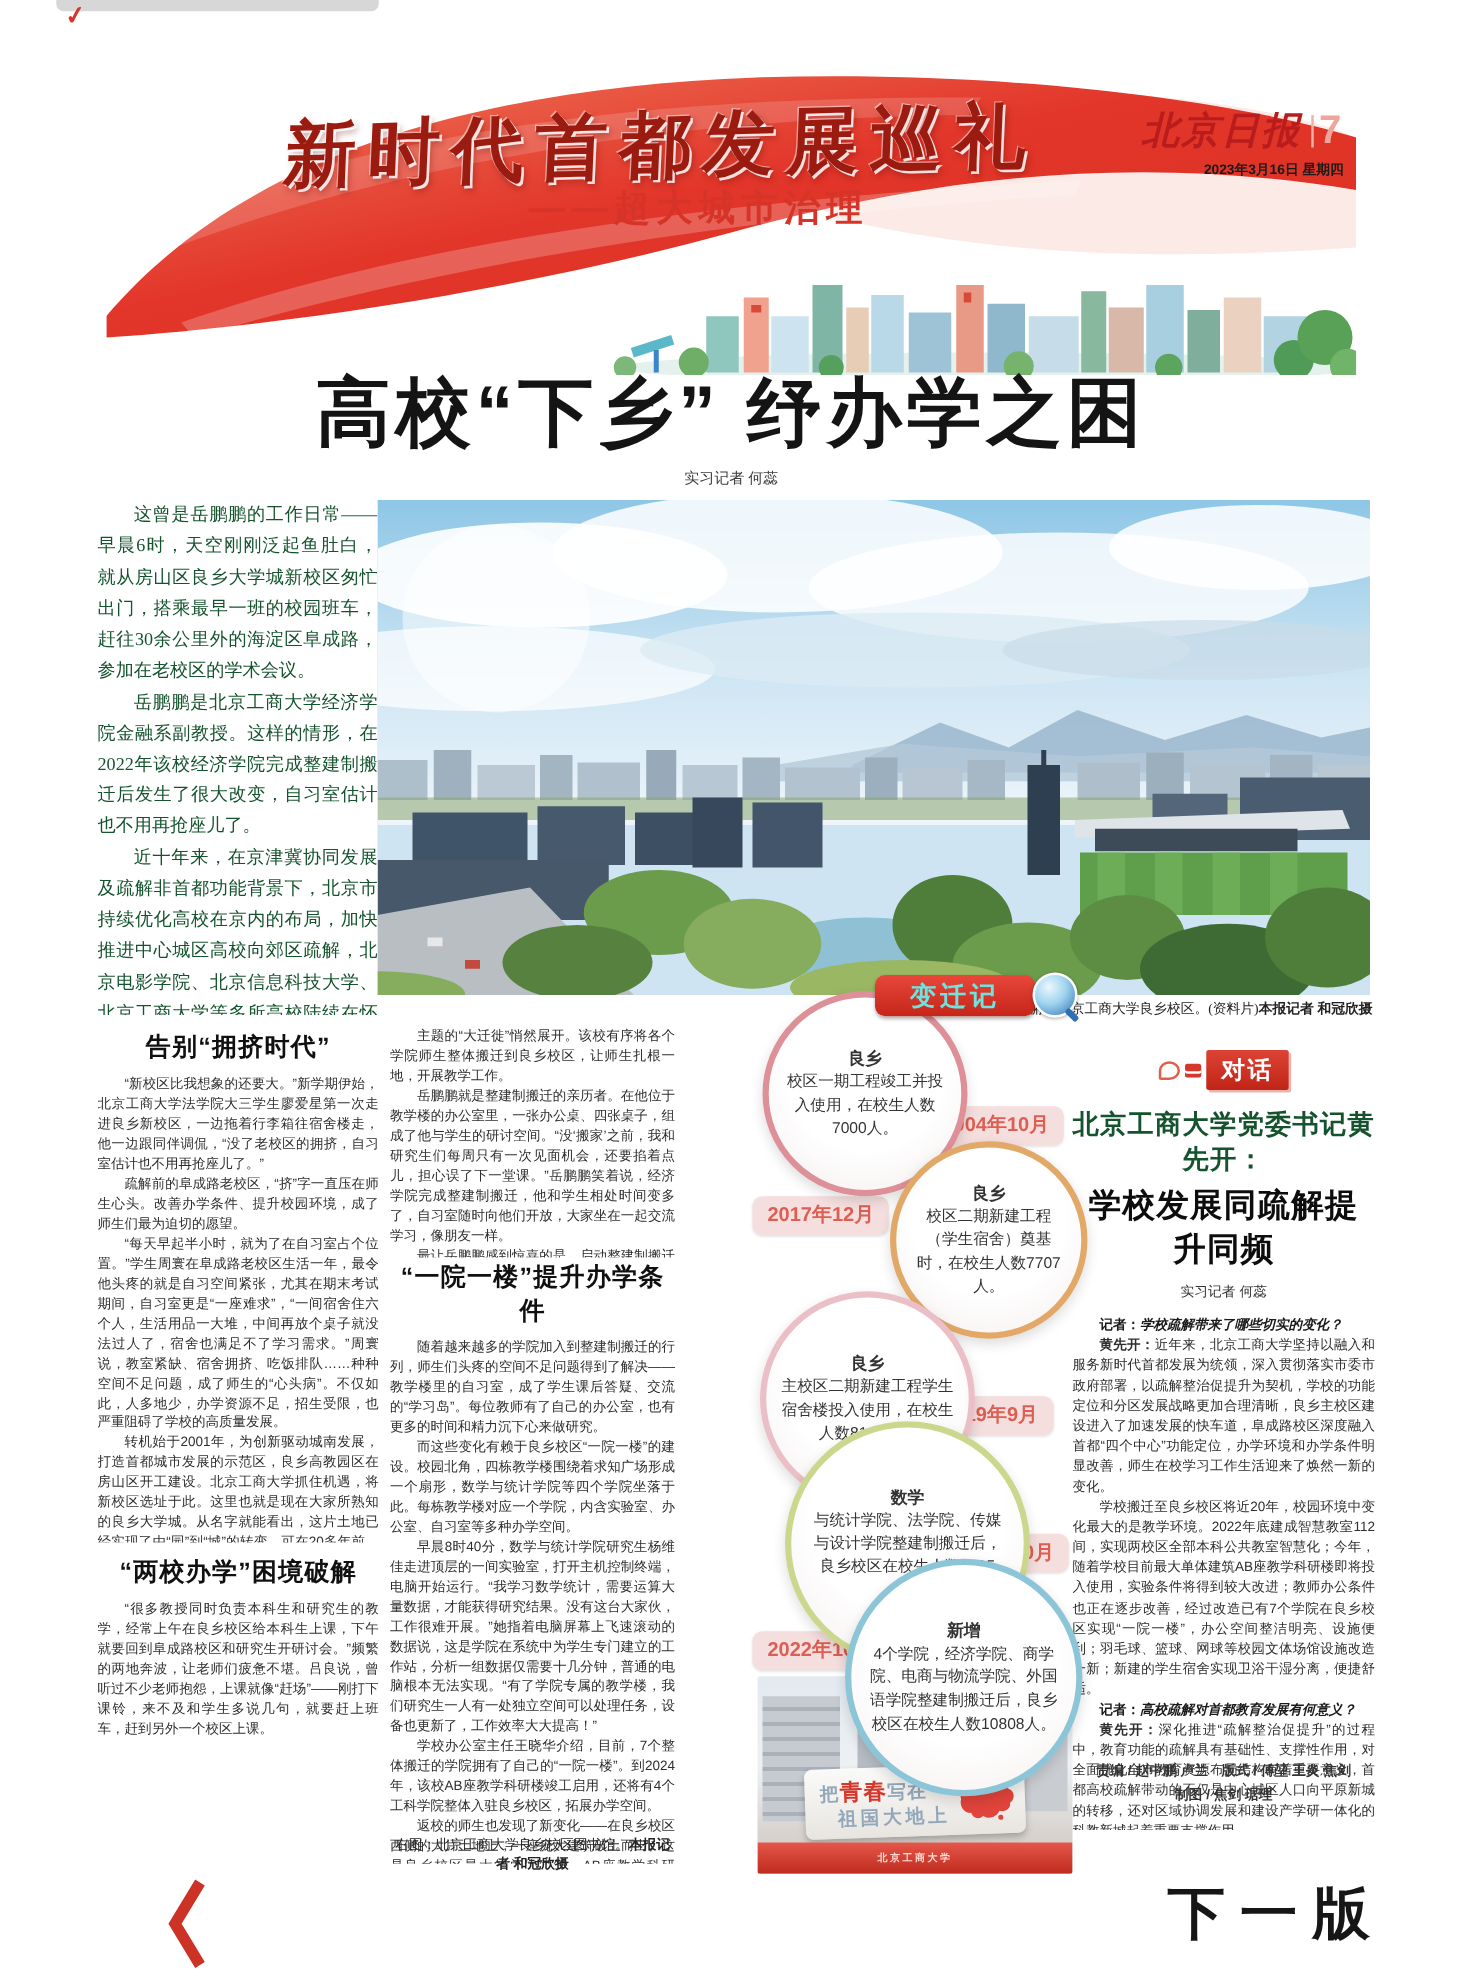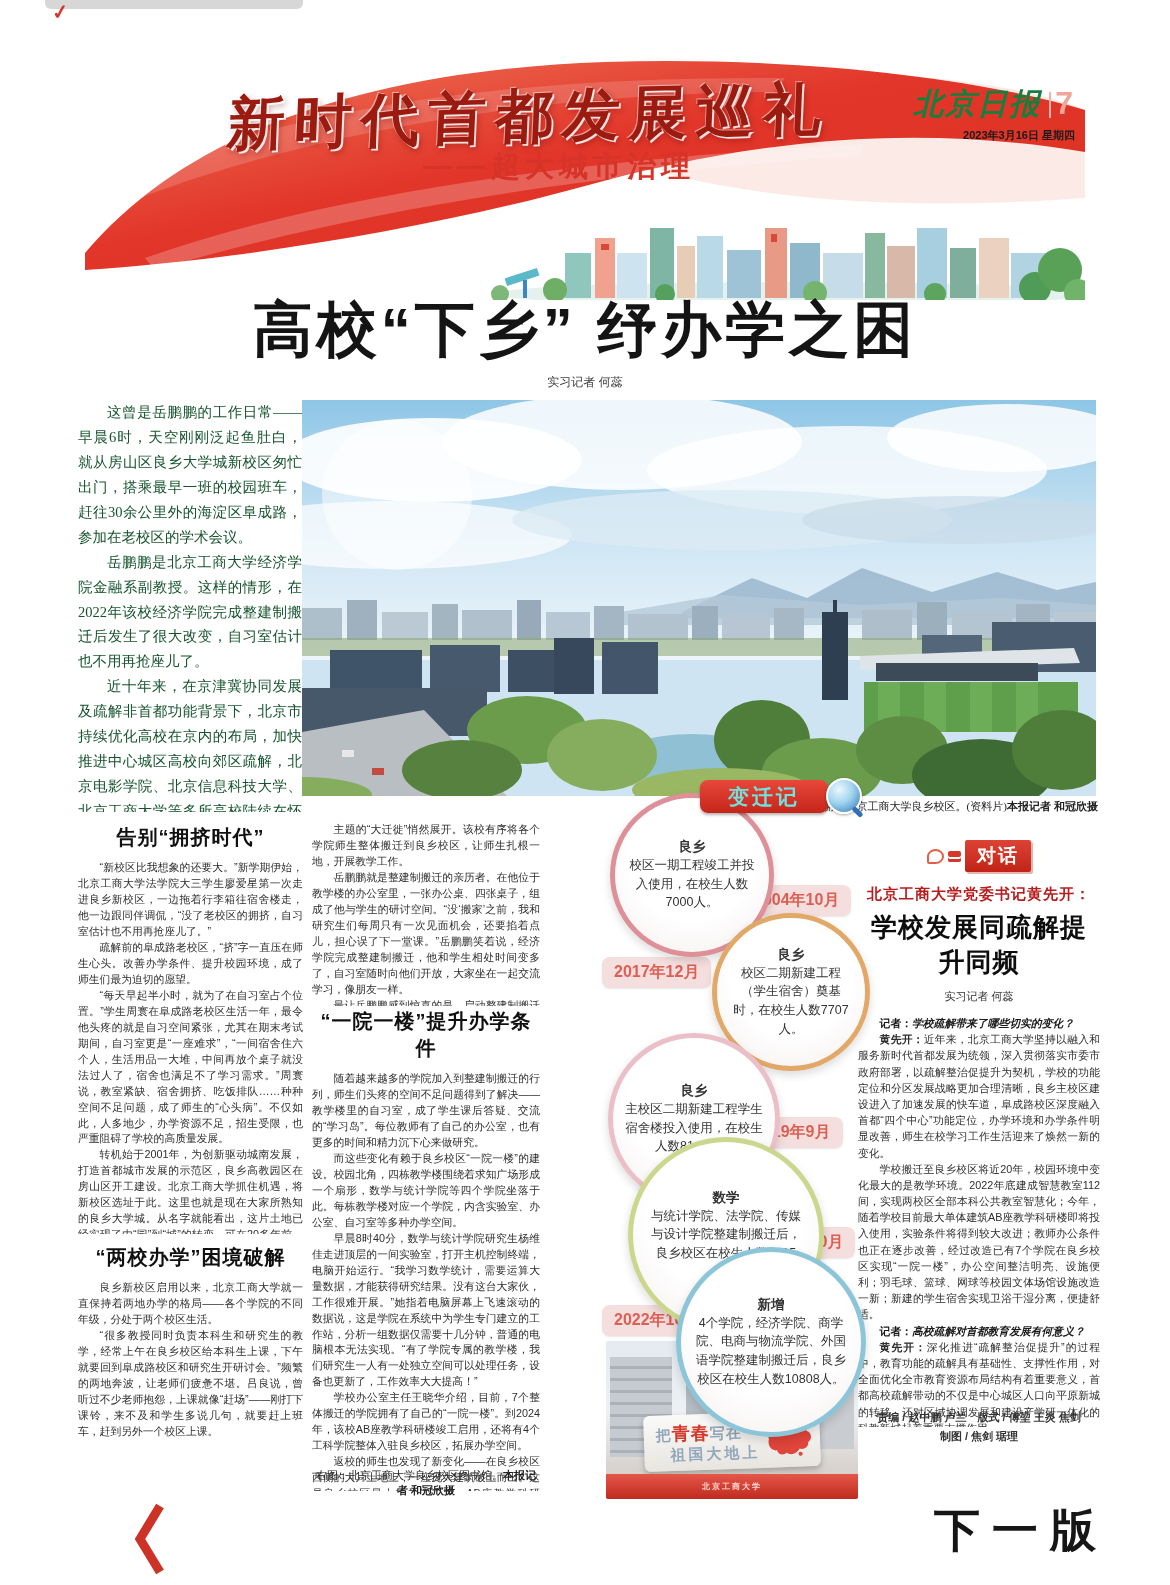--- a/index.html
+++ b/index.html
@@ -12,21 +12,21 @@
   .check-mark{left:52px;top:0;color:#d5372a;font-size:20px;font-weight:bold;transform:rotate(-8deg);}
 
   
   .banner{left:85px;top:48px;width:1000px;height:252px;overflow:hidden;}
   .banner svg{position:absolute;left:0;top:0;}
   .banner-title{position:absolute;left:142px;top:30px;font-family:"Liberation Serif",serif;font-weight:900;
     font-size:58px;color:#9c1b10;letter-spacing:9px;transform:rotate(-1.5deg) skewX(-4deg);white-space:nowrap;
     text-shadow:2px 2px 0 rgba(255,255,255,.85),-1px -1px 0 rgba(255,255,255,.5),3px 4px 6px rgba(100,10,5,.35);}
   .banner-subtitle{position:absolute;left:338px;top:99px;font-size:29px;font-weight:900;color:#d63428;letter-spacing:5px;}
   .mast{position:absolute;right:10px;top:36px;text-align:right;}
-  .mast-logo{font-family:"Liberation Serif",serif;font-style:italic;font-weight:900;font-size:30px;color:#15803d;letter-spacing:2px;}
+  .mast-logo{font-family:"Liberation Serif",serif;font-style:italic;font-weight:900;font-size:30px;color:#b91c1c;letter-spacing:2px;}
   .mast-divider{display:inline-block;width:2px;height:26px;background:#f0b3a9;margin:0 4px 0 8px;vertical-align:-4px;}
   .mast-num{font-style:normal;font-size:32px;color:#f0a59b;font-weight:700;font-family:"Liberation Sans",sans-serif;}
   .mast-date{font-size:11px;color:#1a1a1a;margin-top:3px;font-weight:600;}
 
   
   .headline{left:85px;top:290px;width:1000px;text-align:center;font-size:60px;font-weight:900;
     letter-spacing:4px;color:#141414;white-space:nowrap;}
   .byline{left:85px;top:374px;width:1000px;text-align:center;font-size:12px;color:#3c3c3c;}
 
   
@@ -107,21 +107,21 @@
     color:#ffd9d3;font-size:8px;letter-spacing:2px;font-weight:700;}
 
   
   .dialog{left:858px;top:840px;width:242px;height:606px;}
   .dlg-badge{display:flex;align-items:center;justify-content:center;gap:4px;}
   .bubble1{width:13px;height:11px;border:2px solid #e0604a;border-radius:50% 50% 50% 2px;display:inline-block;}
   .bubble2{width:13px;height:11px;background:#d5372a;border-radius:2px;display:inline-block;
     box-shadow:inset 0 -3px 0 #d5372a,inset 0 -5px 0 #fff;}
   .dlg-badge-box{background:linear-gradient(#dd4335,#c02417);color:#fff;font-size:19px;font-weight:900;
     letter-spacing:2px;padding:3px 12px;border-radius:2px;box-shadow:2px 2px 0 rgba(192,36,23,.35);}
-  .dlg-kicker{text-align:center;font-size:15px;font-weight:800;color:#b91c1c;margin-top:13px;letter-spacing:1px;}
+  .dlg-kicker{text-align:center;font-size:21px;font-weight:800;color:#14532d;margin-top:13px;letter-spacing:1px;}
   .dlg-title{text-align:center;font-size:26px;font-weight:900;color:#0d0d0d;margin-top:6px;letter-spacing:1px;}
   .dlg-byline{text-align:center;font-size:11px;color:#333;margin-top:9px;}
   .dlg-qa{margin-top:11px;height:412px;overflow:hidden;text-align:justify;}
   .qa{margin:0;text-indent:2em;font-size:10.8px;line-height:1.5;color:#2d2d2d;}
   .qa[data-type="q"]{font-family:"Liberation Serif",serif;font-style:italic;font-weight:700;color:#1a1a1a;}
   .qa .spk{font-weight:700;font-style:normal;}
   .dlg-credits{position:absolute;left:0;right:0;bottom:0;text-align:center;font-size:11px;font-weight:700;
     color:#333;line-height:1.75;}
 
   
@@ -299,21 +299,20 @@
     <div class="body-block blk1">
 
     <p>“新校区比我想象的还要大。”新学期伊始，北京工商大学法学院大三学生廖爱星第一次走进良乡新校区，一边拖着行李箱往宿舍楼走，他一边跟同伴调侃，“没了老校区的拥挤，自习室估计也不用再抢座儿了。”</p>
         <p>疏解前的阜成路老校区，“挤”字一直压在师生心头。改善办学条件、提升校园环境，成了师生们最为迫切的愿望。</p>
         <p>“每天早起半小时，就为了在自习室占个位置。”学生周寰在阜成路老校区生活一年，最令他头疼的就是自习空间紧张，尤其在期末考试期间，自习室更是“一座难求”，“一间宿舍住六个人，生活用品一大堆，中间再放个桌子就没法过人了，宿舍也满足不了学习需求。”周寰说，教室紧缺、宿舍拥挤、吃饭排队……种种空间不足问题，成了师生的“心头病”。不仅如此，人多地少，办学资源不足，招生受限，也严重阻碍了学校的高质量发展。</p>
         <p>转机始于2001年，为创新驱动城南发展，打造首都城市发展的示范区，良乡高教园区在房山区开工建设。北京工商大学抓住机遇，将新校区选址于此。这里也就是现在大家所熟知的良乡大学城。从名字就能看出，这片土地已经实现了由“园”到“城”的转变。可在20多年前，这里给人的第一印象仍是又远又荒。</p>
       </div>
     <div class="sec-heading h2">“两校办学”困境破解</div>
     <div class="body-block blk2">
 
-    <p>良乡新校区启用以来，北京工商大学就一直保持着两地办学的格局——各个学院的不同年级，分处于两个校区生活。</p>
         <p>“很多教授同时负责本科生和研究生的教学，经常上午在良乡校区给本科生上课，下午就要回到阜成路校区和研究生开研讨会。”频繁的两地奔波，让老师们疲惫不堪。吕良说，曾听过不少老师抱怨，上课就像“赶场”——刚打下课铃，来不及和学生多说几句，就要赶上班车，赶到另外一个校区上课。</p>
       </div>
   </div>
 
   <div class="abs col2">
     <div class="body-block blk0">
 
     <p>主题的“大迁徙”悄然展开。该校有序将各个学院师生整体搬迁到良乡校区，让师生扎根一地，开展教学工作。</p>
         <p>岳鹏鹏就是整建制搬迁的亲历者。在他位于教学楼的办公室里，一张办公桌、四张桌子，组成了他与学生的研讨空间。“没‘搬家’之前，我和研究生们每周只有一次见面机会，还要掐着点儿，担心误了下一堂课。”岳鹏鹏笑着说，经济学院完成整建制搬迁，他和学生相处时间变多了，自习室随时向他们开放，大家坐在一起交流学习，像朋友一样。</p>
         <p>最让岳鹏鹏感到惊喜的是，启动整建制搬迁后，学校还把教师的住房问题也解决了。良乡校区北侧的一片红色高层建筑，就是岳鹏鹏和很多青年教师的新家——2017年起，学校面向在房山区没有住房的教师开通申请。经过资格审查、摇号、选房等步骤后，岳鹏鹏顺利地入住新家，和学校做了邻居。</p>

